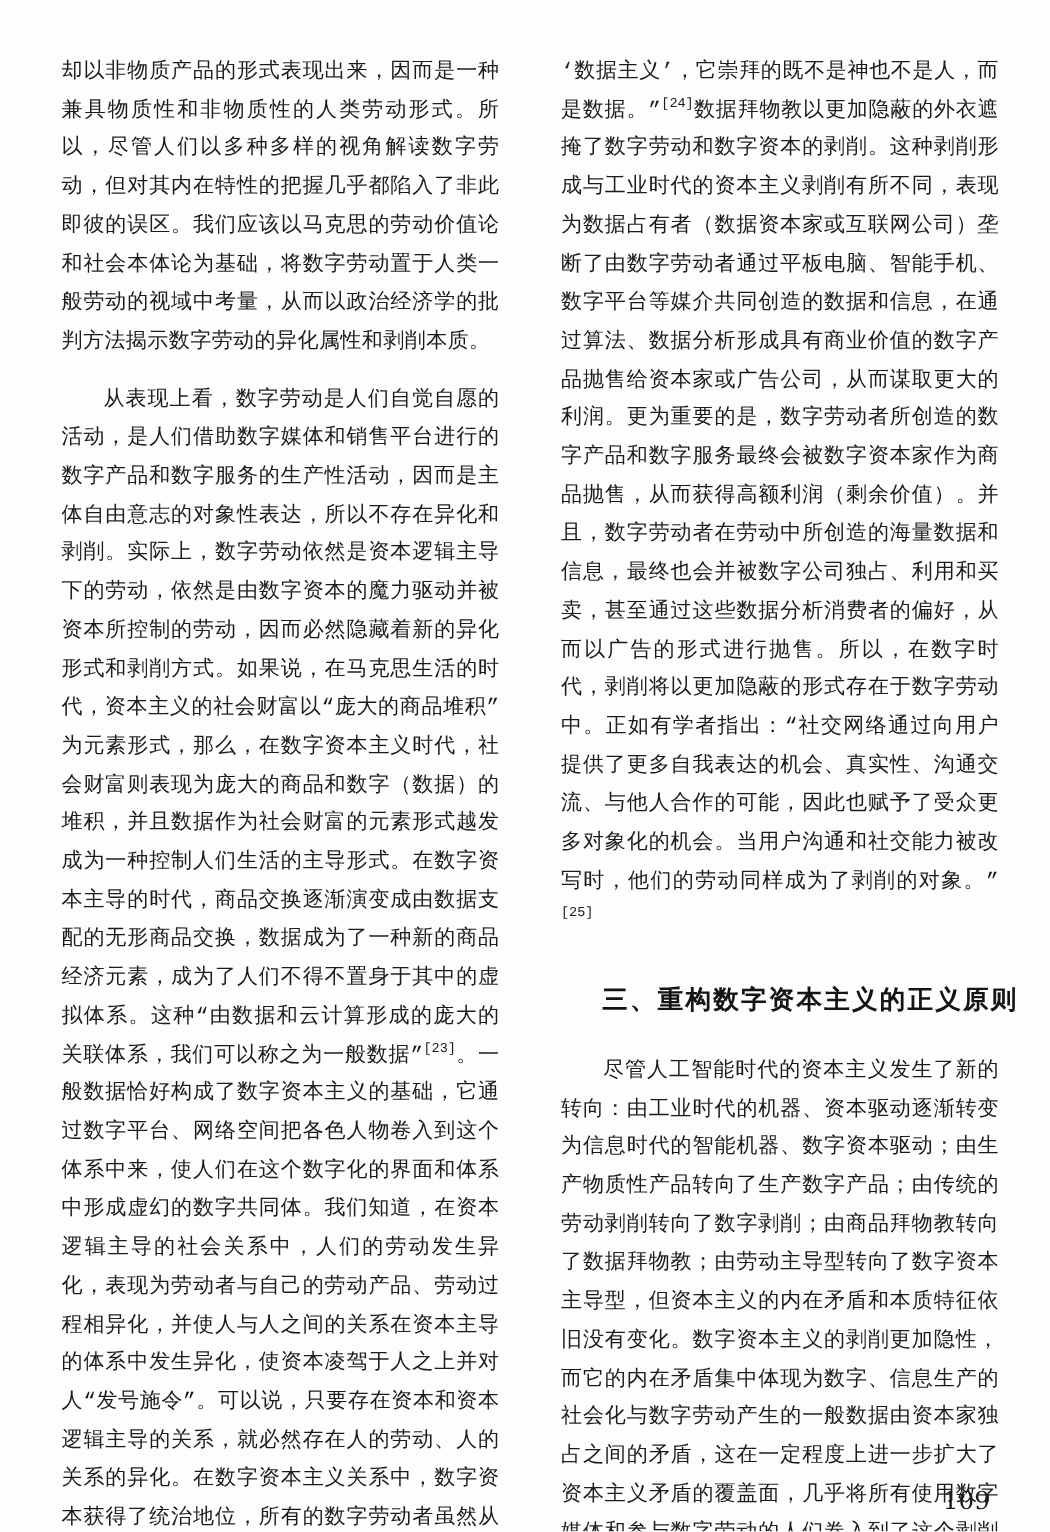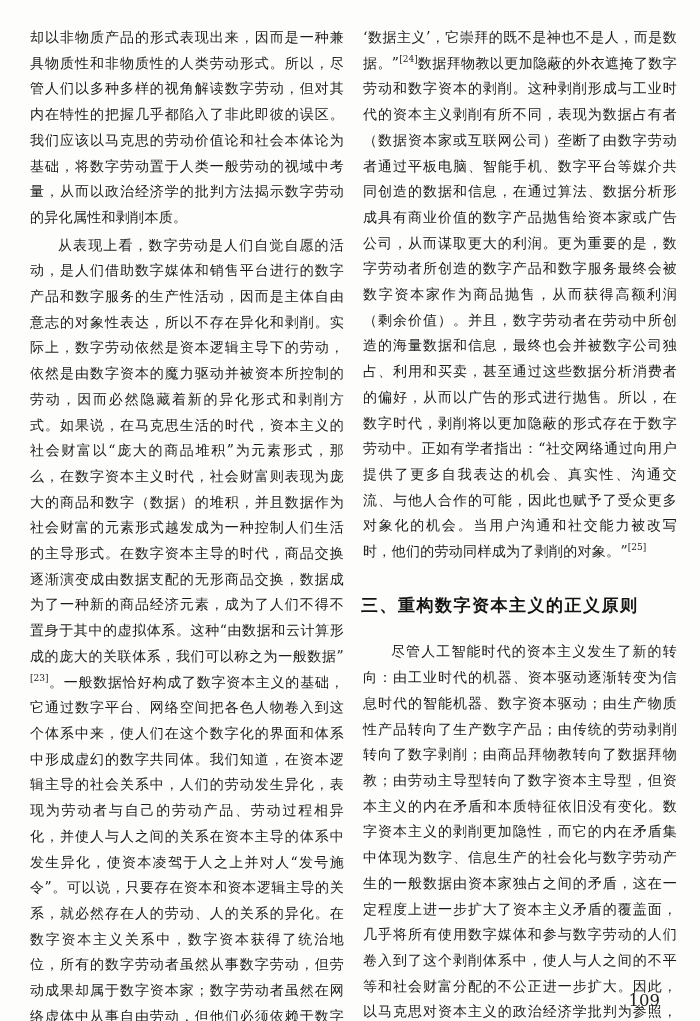--- a/index.html
+++ b/index.html
@@ -25,38 +25,39 @@
   }
   .column {
     width: 318px;
     flex: 0 0 318px;
     text-align: justify;
     font-size: 14px;
     line-height: 25.7px;
     letter-spacing: 0.3px;
   }
   .column .paragraph {
-    margin: 2px;
+    margin: 13px;
     text-indent: 2em;
+    font-family: Liberation Mono, monospace;
   }
   .column .no-indent {
     text-indent: 0;
   }
   .column .heading2 {
     margin: 0;
     font-weight: bold;
     text-indent: 2em;
     font-size: 14.5px;
     font-family: "DejaVu Sans", "Liberation Sans", sans-serif;
     color: #141414;
   }
   .column .heading1 {
     margin: 28px 0 21px 0;
     font-weight: bold;
-    text-align: left;
+    text-align: right;
     text-indent: 0;
     font-size: 17px;
     letter-spacing: 1.5px;
     font-family: "DejaVu Sans", "Liberation Sans", sans-serif;
     color: #141414;
   }
   sup.ref {
     font-size: 9px;
     line-height: 0;
     letter-spacing: 0;

